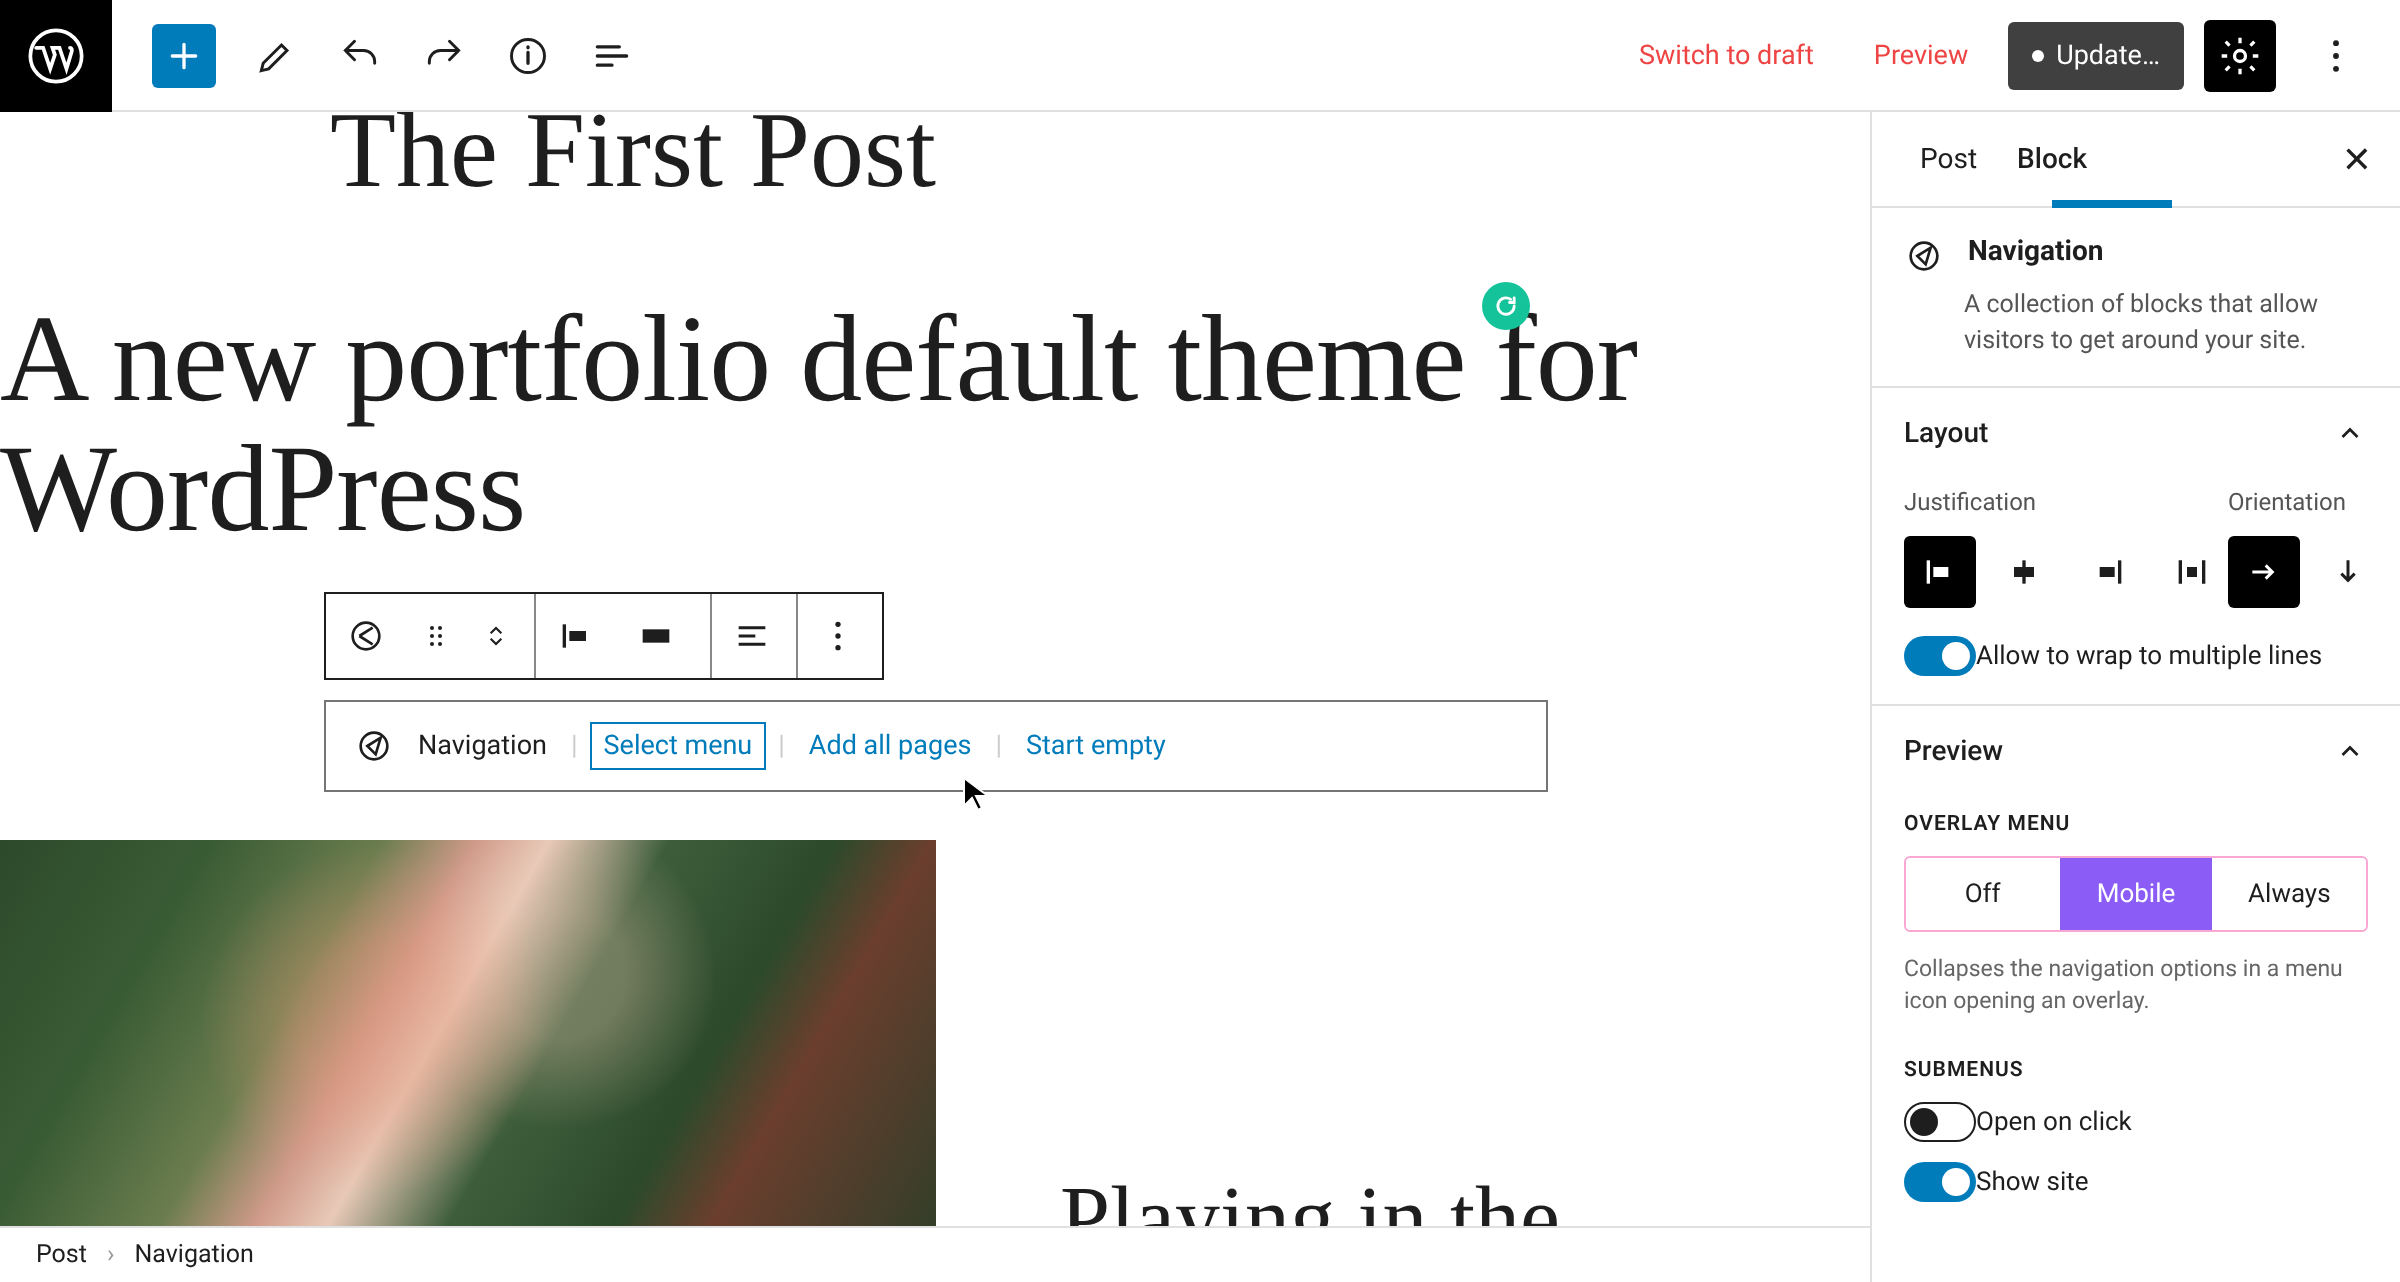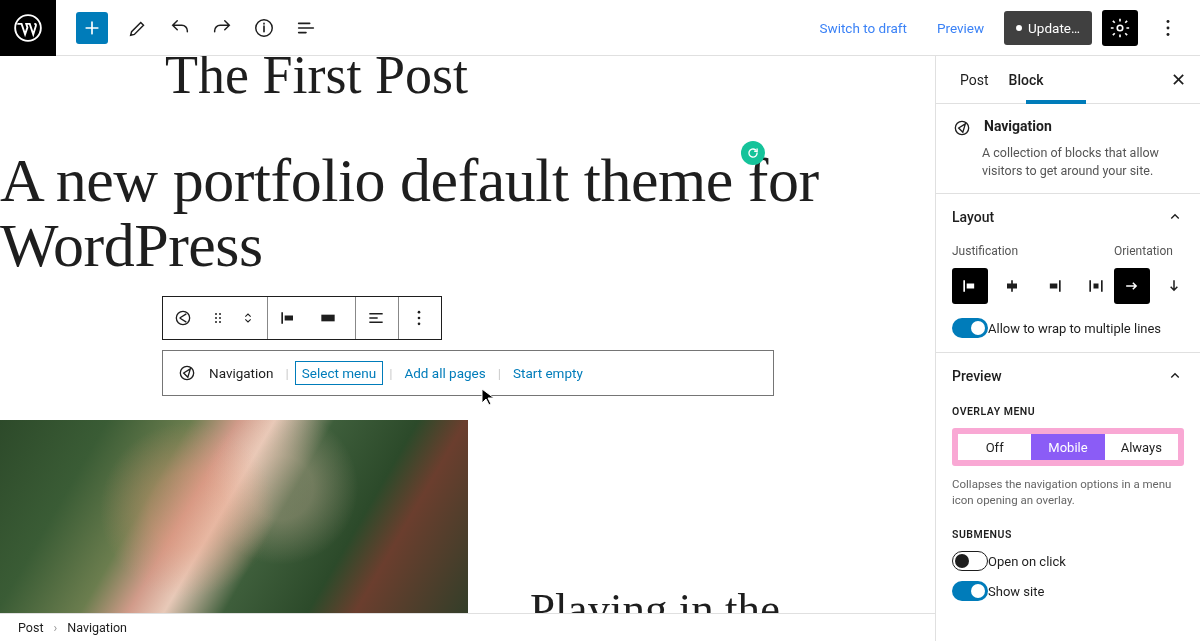--- a/index.html
+++ b/index.html
@@ -6,21 +6,21 @@
 body { font-family: -apple-system, BlinkMacSystemFont, "Segoe UI", Roboto, sans-serif; background: #fff; color: #1e1e1e; overflow: hidden; }
 .app { display: flex; flex-direction: column; width: 1200px; height: 641px; }
 
 
 .topbar { display: flex; align-items: center; height: 56px; border-bottom: 1px solid #e0e0e0; background: #fff; }
 .logo-cell { width: 56px; height: 56px; background: #000; display: flex; align-items: center; justify-content: center; }
 .toolbar-left { display: flex; align-items: center; gap: 2px; padding-left: 12px; }
 .toolbar-right { margin-left: auto; display: flex; align-items: center; gap: 10px; padding-right: 12px; }
 .icon-btn { width: 40px; height: 40px; display: flex; align-items: center; justify-content: center; border-radius: 4px; cursor: pointer; }
 .add-btn { width: 32px; height: 32px; background: #007cba; border-radius: 3px; color: #fff; display: flex; align-items: center; justify-content: center; margin: 0 8px; }
-.link-btn { color: #3b82f6; font-size: 13.5px; padding: 8px 10px; cursor: pointer; }
+.link-btn { color: #ef4444; font-size: 13.5px; padding: 8px 10px; cursor: pointer; }
 .update-btn { background: #404040; color: #fff; font-size: 13.5px; padding: 9px 12px; border-radius: 3px; display: flex; align-items: center; gap: 6px; cursor: pointer; }
 .update-dot { width:6px; height:6px; background:#fff; border-radius:50%; }
 .settings-btn { width: 36px; height: 36px; background: #000; border-radius: 3px; display:flex; align-items:center; justify-content:center; }
 
 
 .main { display: flex; flex: 1; overflow: hidden; }
 .editor { flex: 1; position: relative; overflow: hidden; background: #fff; }
 .sidebar { width: 265px; border-left: 1px solid #e0e0e0; display: flex; flex-direction: column; overflow-y: auto; }
 
 
@@ -56,21 +56,21 @@
 .btn-row { display:flex; gap:6px; }
 .sq-btn { width:36px; height:36px; display:flex; align-items:center; justify-content:center; border-radius:3px; cursor:pointer; }
 .sq-btn.active { background:#000; }
 .toggle-row { display:flex; align-items:center; font-size:13px; margin-top:14px; }
 .toggle { width:36px; height:20px; border-radius:10px; position:relative; cursor:pointer; }
 .toggle.on { background:#007cba; }
 .toggle.off { background:#fff; border:1px solid #1e1e1e; }
 .toggle .knob { width:14px; height:14px; border-radius:50%; position:absolute; top:3px; }
 .toggle.on .knob { right:3px; background:#fff; }
 .toggle.off .knob { left:2px; top:2px; background:#1e1e1e; }
-.seg { display:flex; border:6px solid #f9a8d4; border-radius:3px; overflow:hidden; height:38px; }
+.seg { display:flex; border:1px solid #f9a8d4; border-radius:3px; overflow:hidden; height:38px; }
 .seg-btn { flex:1; display:flex; align-items:center; justify-content:center; font-size:13px; cursor:pointer; }
 .seg-btn.active { background:#8b5cf6; color:#fff; }
 .small-help { font-size:11.5px; color:#666; margin-top:10px; line-height:1.4; }
 .mini-caps { font-size:10.5px; font-weight:600; letter-spacing:.5px; color:#1e1e1e; text-transform:uppercase; margin:20px 0 10px; }
 
 
 .breadcrumb { position:absolute; bottom:0; left:0; right:265px; height:28px; border-top:1px solid #e0e0e0; display:flex; align-items:center; gap:10px; font-size:12.5px; padding:0 18px; background:#fff; color:#1e1e1e; }
 .breadcrumb .chev { color:#999; }
 </style>
 </head>

